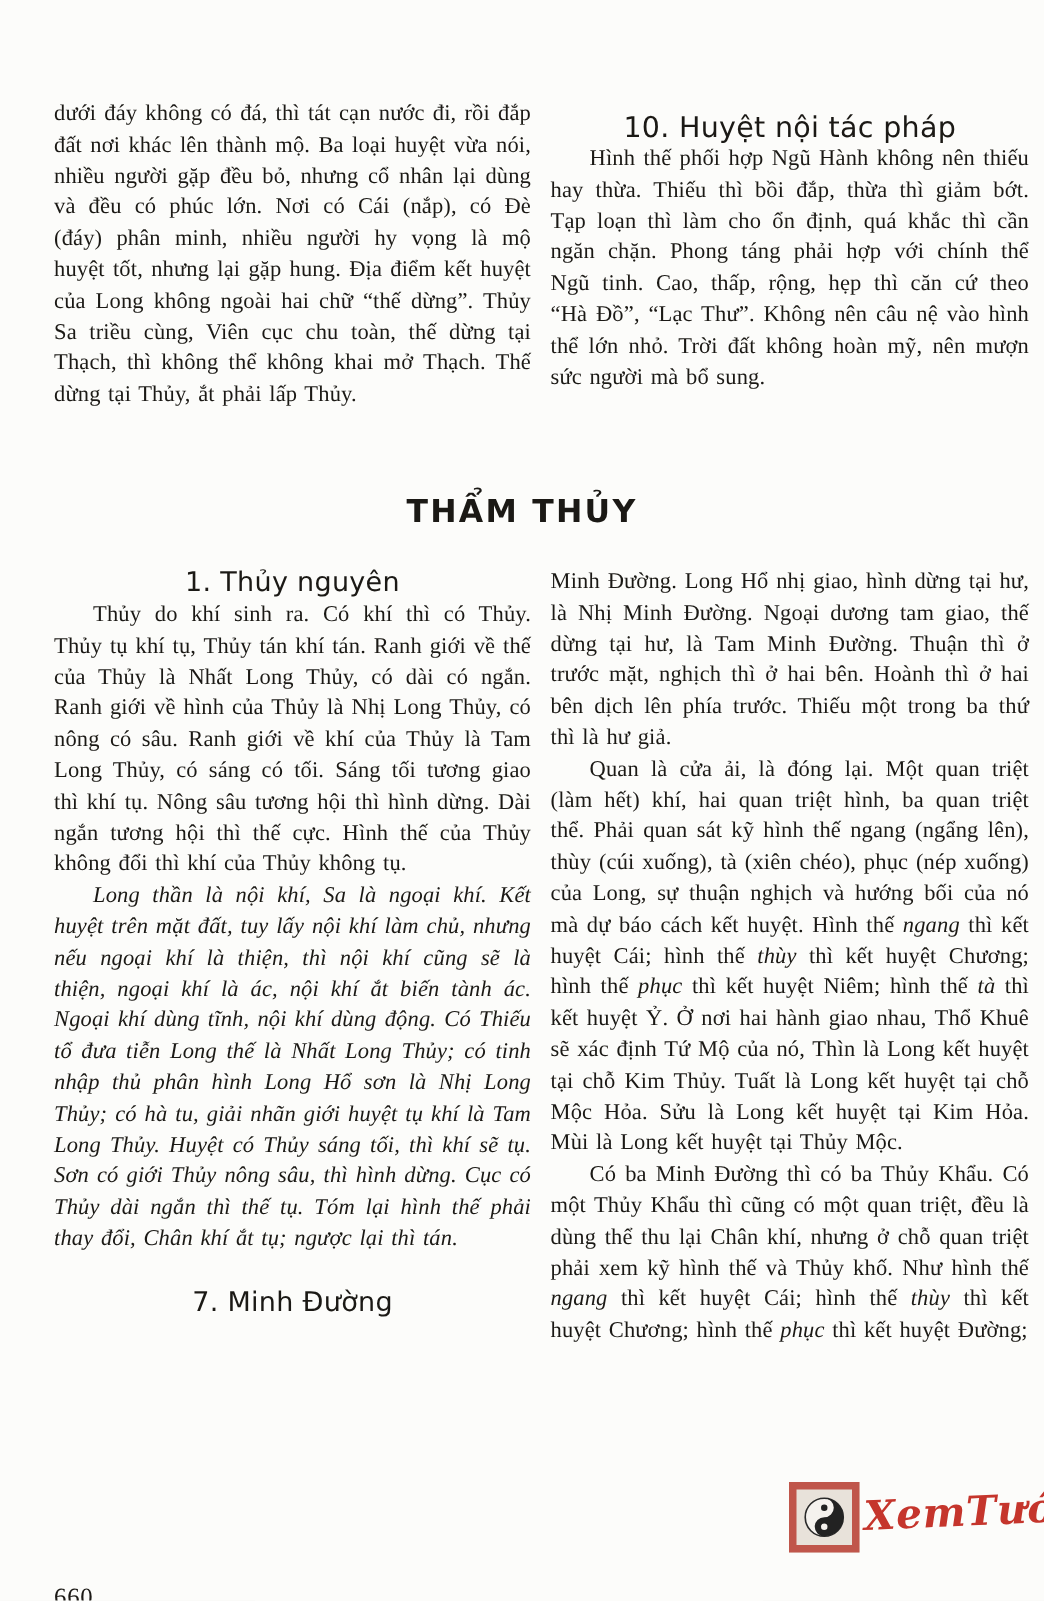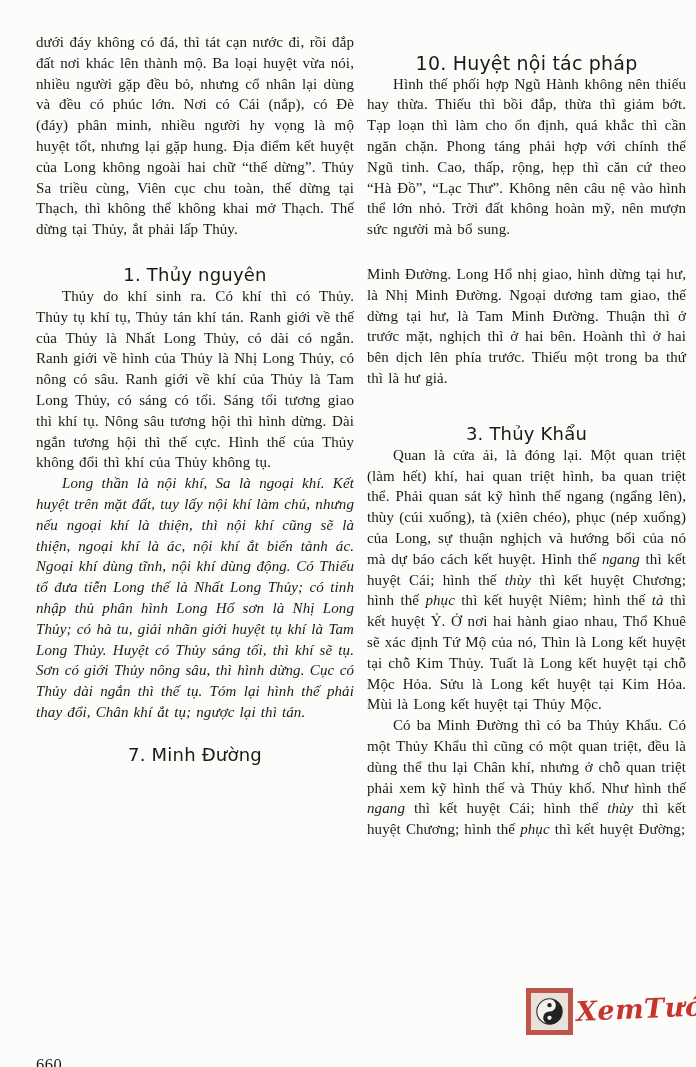--- a/index.html
+++ b/index.html
@@ -20,21 +20,21 @@
   .col-heading {
     font-family:"DejaVu Sans","Liberation Sans",sans-serif;
     font-weight:normal; font-size:18px; line-height:22px;
     text-align:center; letter-spacing:0.2px; margin:0;
   }
   .main-title {
     font-family:"DejaVu Sans","Liberation Sans",sans-serif;
     font-weight:bold; font-size:21px; line-height:26px;
     text-align:center; letter-spacing:1.5px; margin:0;
   }
-  .row1 { padding-top:32px;align-items:flex-end; }
+  .row1 { padding-top:66px; }
   .r1-heading { margin-top:8px; font-size:19px; }
   .r1-par { margin-top:13px; }
   .title-band { margin-top:54px; }
   .row2 { margin-top:24px; }
   .s1-par1 { margin-top:11px; }
   .s1-par2 { margin-top:5px;font-style:italic; }
   .s2-heading { margin-top:21px; }
   .s2-par { margin-top:12px; }
   .md-cont { }
   .s3-heading { margin-top:34px; }
@@ -69,32 +69,34 @@
   <div class="row row1">
     <div class="col-left">
       <p class="body-par cont">dưới đáy không có đá, thì tát cạn nước đi, rồi đắp đất nơi khác lên thành mộ. Ba loại huyệt vừa nói, nhiều người gặp đều bỏ, nhưng cổ nhân lại dùng và đều có phúc lớn. Nơi có Cái (nắp), có Đè (đáy) phân minh, nhiều người hy vọng là mộ huyệt tốt, nhưng lại gặp hung. Địa điểm kết huyệt của Long không ngoài hai chữ “thế dừng”. Thủy Sa triều cùng, Viên cục chu toàn, thế dừng tại Thạch, thì không thể không khai mở Thạch. Thế dừng tại Thủy, ắt phải lấp Thủy.</p>
     </div>
     <div class="col-right">
       <h2 class="col-heading r1-heading">10. Huyệt nội tác pháp</h2>
       <p class="body-par r1-par">Hình thế phối hợp Ngũ Hành không nên thiếu hay thừa. Thiếu thì bồi đắp, thừa thì giảm bớt. Tạp loạn thì làm cho ổn định, quá khắc thì cần ngăn chặn. Phong táng phải hợp với chính thể Ngũ tinh. Cao, thấp, rộng, hẹp thì căn cứ theo “Hà Đồ”, “Lạc Thư”. Không nên câu nệ vào hình thể lớn nhỏ. Trời đất không hoàn mỹ, nên mượn sức người mà bổ sung.</p>
     </div>
   </div>
 
+  <div class="title-band">
+    <h1 class="main-title">THẨM THỦY</h1>
+  </div>
 
   <div class="row row2">
     <div class="col-left">
       <h2 class="col-heading">1. Thủy nguyên</h2>
       <p class="body-par s1-par1">Thủy do khí sinh ra. Có khí thì có Thủy. Thủy tụ khí tụ, Thủy tán khí tán. Ranh giới về thế của Thủy là Nhất Long Thủy, có dài có ngắn. Ranh giới về hình của Thủy là Nhị Long Thủy, có nông có sâu. Ranh giới về khí của Thủy là Tam Long Thủy, có sáng có tối. Sáng tối tương giao thì khí tụ. Nông sâu tương hội thì hình dừng. Dài ngắn tương hội thì thế cực. Hình thế của Thủy không đổi thì khí của Thủy không tụ.</p>
       <p class="body-par s1-par2">Long thần là nội khí, Sa là ngoại khí. Kết huyệt trên mặt đất, tuy lấy nội khí làm chủ, nhưng nếu ngoại khí là thiện, thì nội khí cũng sẽ là thiện, ngoại khí là ác, nội khí ắt biến tành ác. Ngoại khí dùng tĩnh, nội khí dùng động. Có Thiếu tổ đưa tiễn Long thế là Nhất Long Thủy; có tinh nhập thủ phân hình Long Hổ sơn là Nhị Long Thủy; có hà tu, giải nhãn giới huyệt tụ khí là Tam Long Thủy. Huyệt có Thủy sáng tối, thì khí sẽ tụ. Sơn có giới Thủy nông sâu, thì hình dừng. Cục có Thủy dài ngắn thì thế tụ. Tóm lại hình thế phải thay đổi, Chân khí ắt tụ; ngược lại thì tán.</p>
       <h2 class="col-heading s2-heading">7. Minh Đường</h2>
     </div>
 
     <div class="col-right">
       <p class="body-par cont md-cont">Minh Đường. Long Hổ nhị giao, hình dừng tại hư, là Nhị Minh Đường. Ngoại dương tam giao, thế dừng tại hư, là Tam Minh Đường. Thuận thì ở trước mặt, nghịch thì ở hai bên. Hoành thì ở hai bên dịch lên phía trước. Thiếu một trong ba thứ thì là hư giả.</p>
-      <h2 class="col-heading s3-heading">3. Thủy Khẩu</h2>
       <p class="body-par s3-par1"><span>Quan là cửa ải, là đóng lại. Một quan triệt (làm hết) khí, hai quan triệt hình, ba quan triệt thể. Phải quan sát kỹ hình thế ngang (ngẩng lên), thùy (cúi xuống), tà (xiên chéo), phục (nép xuống) của Long, sự thuận nghịch và hướng bối của nó mà dự báo cách kết huyệt. Hình thế </span><i>ngang</i><span> thì kết huyệt Cái; hình thế </span><i>thùy</i><span> thì kết huyệt Chương; hình thế </span><i>phục</i><span> thì kết huyệt Niêm; hình thế </span><i>tà</i><span> thì kết huyệt Ỷ. Ở nơi hai hành giao nhau, Thổ Khuê sẽ xác định Tứ Mộ của nó, Thìn là Long kết huyệt tại chỗ Kim Thủy. Tuất là Long kết huyệt tại chỗ Mộc Hỏa. Sửu là Long kết huyệt tại Kim Hỏa. Mùi là Long kết huyệt tại Thủy Mộc.</span></p>
       <p class="body-par s3-par2"><span>Có ba Minh Đường thì có ba Thủy Khẩu. Có một Thủy Khẩu thì cũng có một quan triệt, đều là dùng thể thu lại Chân khí, nhưng ở chỗ quan triệt phải xem kỹ hình thế và Thủy khố. Như hình thế </span><i>ngang</i><span> thì kết huyệt Cái; hình thế </span><i>thùy</i><span> thì kết huyệt Chương; hình thế </span><i>phục</i><span> thì kết huyệt Đường;</span></p>
     </div>
   </div>
 
   <div class="page-number">660</div>
 
   <div class="watermark">
     <div class="wm-logo">
       <svg width="27" height="27" viewBox="0 0 100 100" aria-hidden="true">

